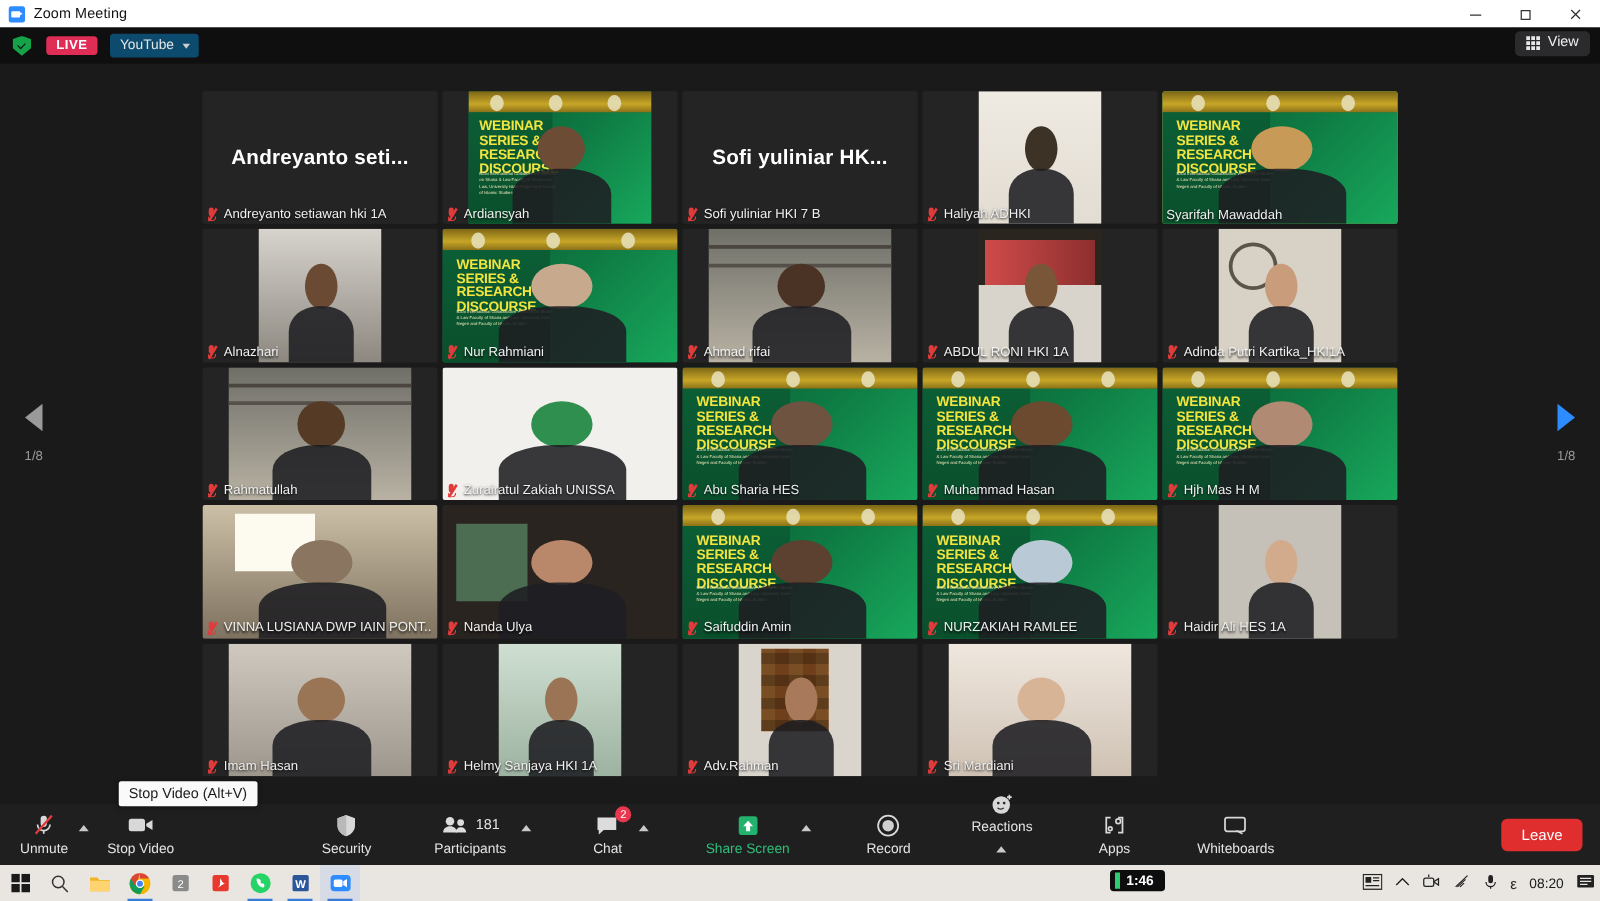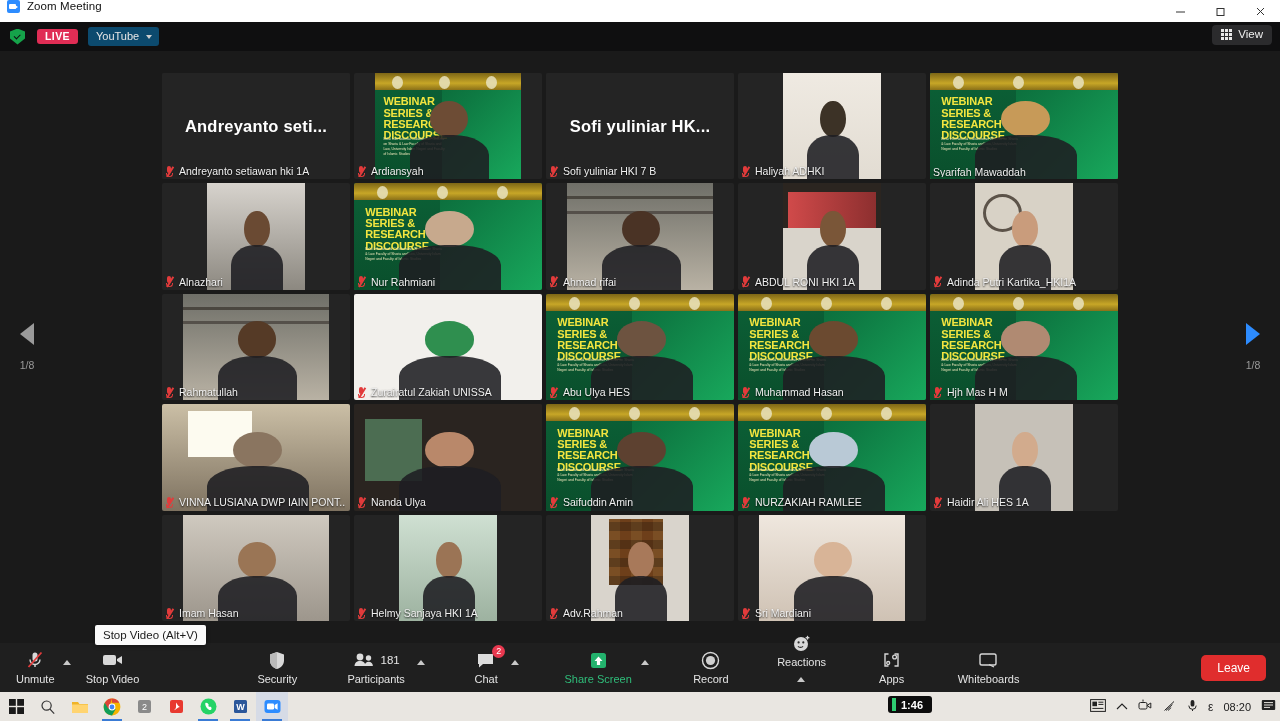--- a/index.html
+++ b/index.html
@@ -6,21 +6,21 @@
   html, body {
     width: 1280px; height: 721px;
     overflow: hidden;
     background: #1a1a1a;
     font-family: "Liberation Sans", sans-serif;
   }
 
   
   #titlebar {
     height: 22px; background: #ffffff;
-    display: flex; align-items: flex-start;
+    display: flex; align-items: center;
     position: relative;
   }
   #titlebar .app-icon {
     width: 13px; height: 13px; margin-left: 7px; margin-right: 7px;
     background: #2d8cff; border-radius: 2px;
     position: relative; flex: none;
   }
   #titlebar .app-icon::after {
     content: ""; position: absolute; left: 2px; top: 4px;
     width: 7px; height: 5px; background: #fff; border-radius: 1px;
@@ -508,21 +508,21 @@
               <div class="wsub">Ba'ai International Collaborative Webinar on Sharia &amp; Law Faculty of Sharia and Law, University Islam Negeri and Faculty of Islamic Studies</div>
             </div>
             <div class="head" style="left:38%;top:26%;width:26%;height:34%;background:#6d5340;"></div>
             <div class="body" style="left:24%;top:58%;width:54%;height:42%;background:rgba(30,30,34,.88);"></div>
           </div>
         </div>
         <div class="namebadge">
           <span class="mute-ico">
             <i></i>
           </span>
-          <span>Abu Ulya HES</span>
+          <span>Abu Sharia HES</span>
         </div>
       </div>
       <div class="tile">
         <div class="videoarea">
           <div class="vframe" style="left:0%;width:100%;">
             <div class="webinar">
               <div class="wtop">
                 <span class="emb" style="left:12%"></span>
                 <span class="emb" style="left:44%"></span>
                 <span class="emb" style="left:76%"></span>

